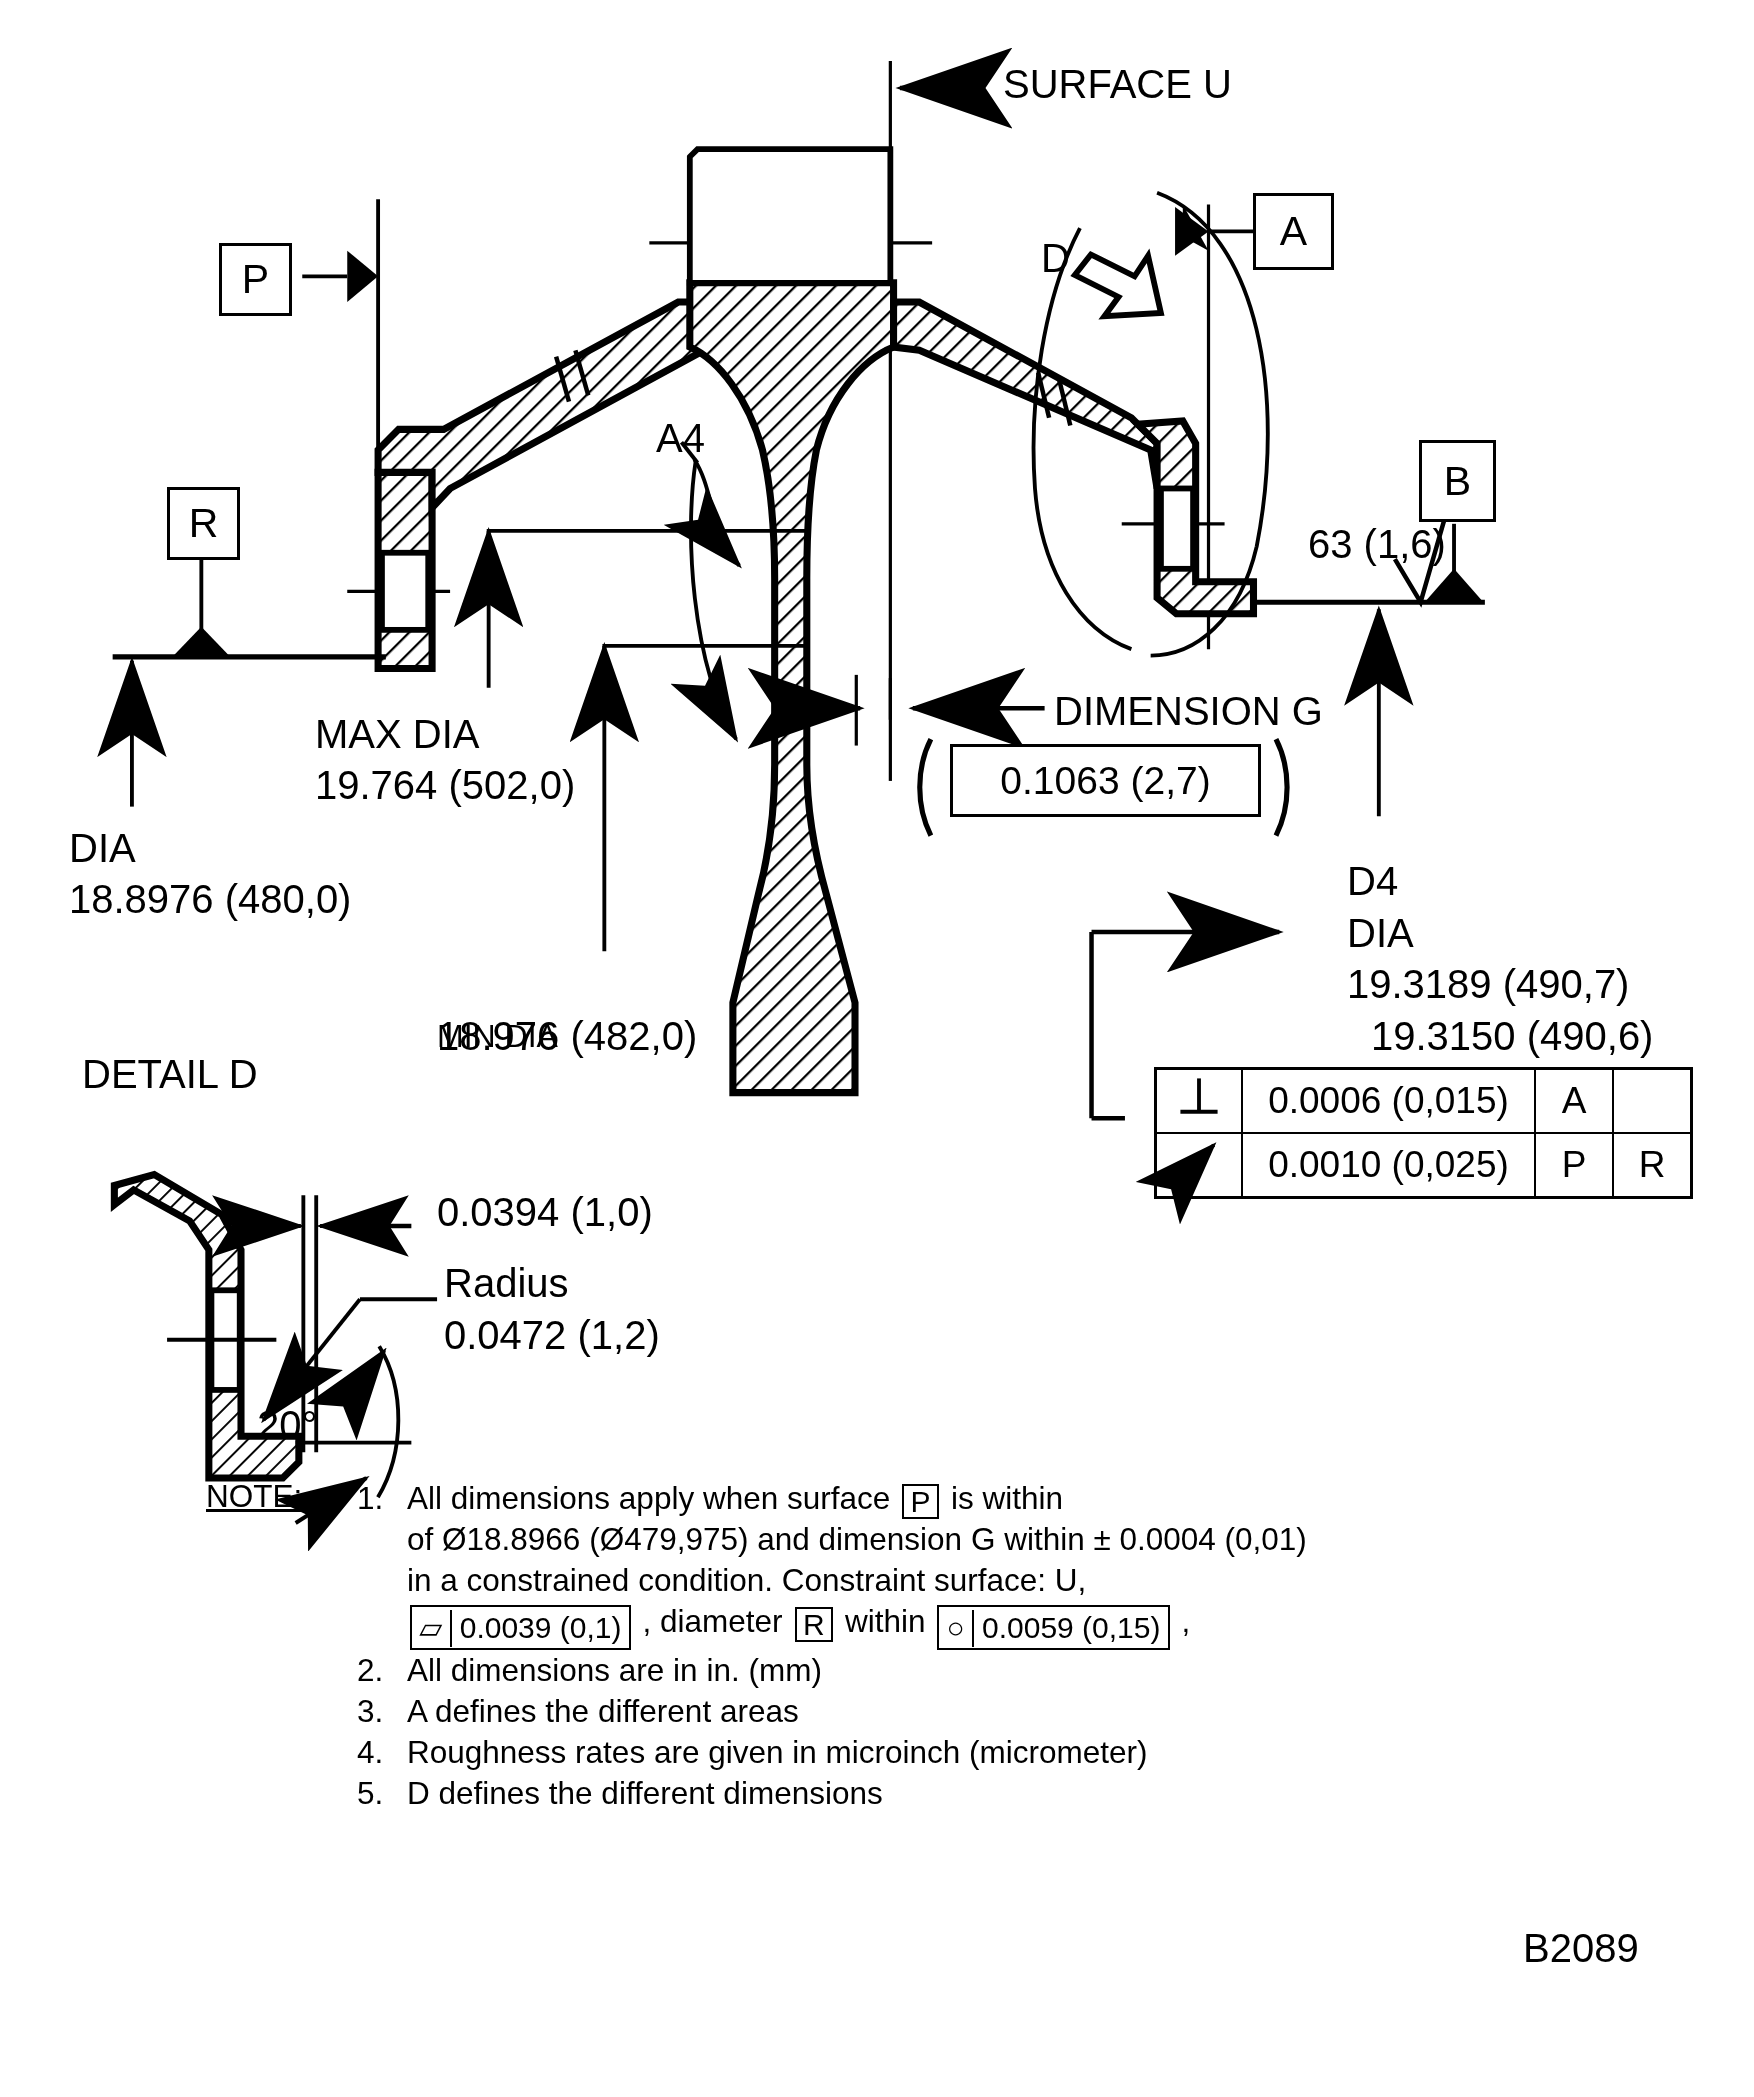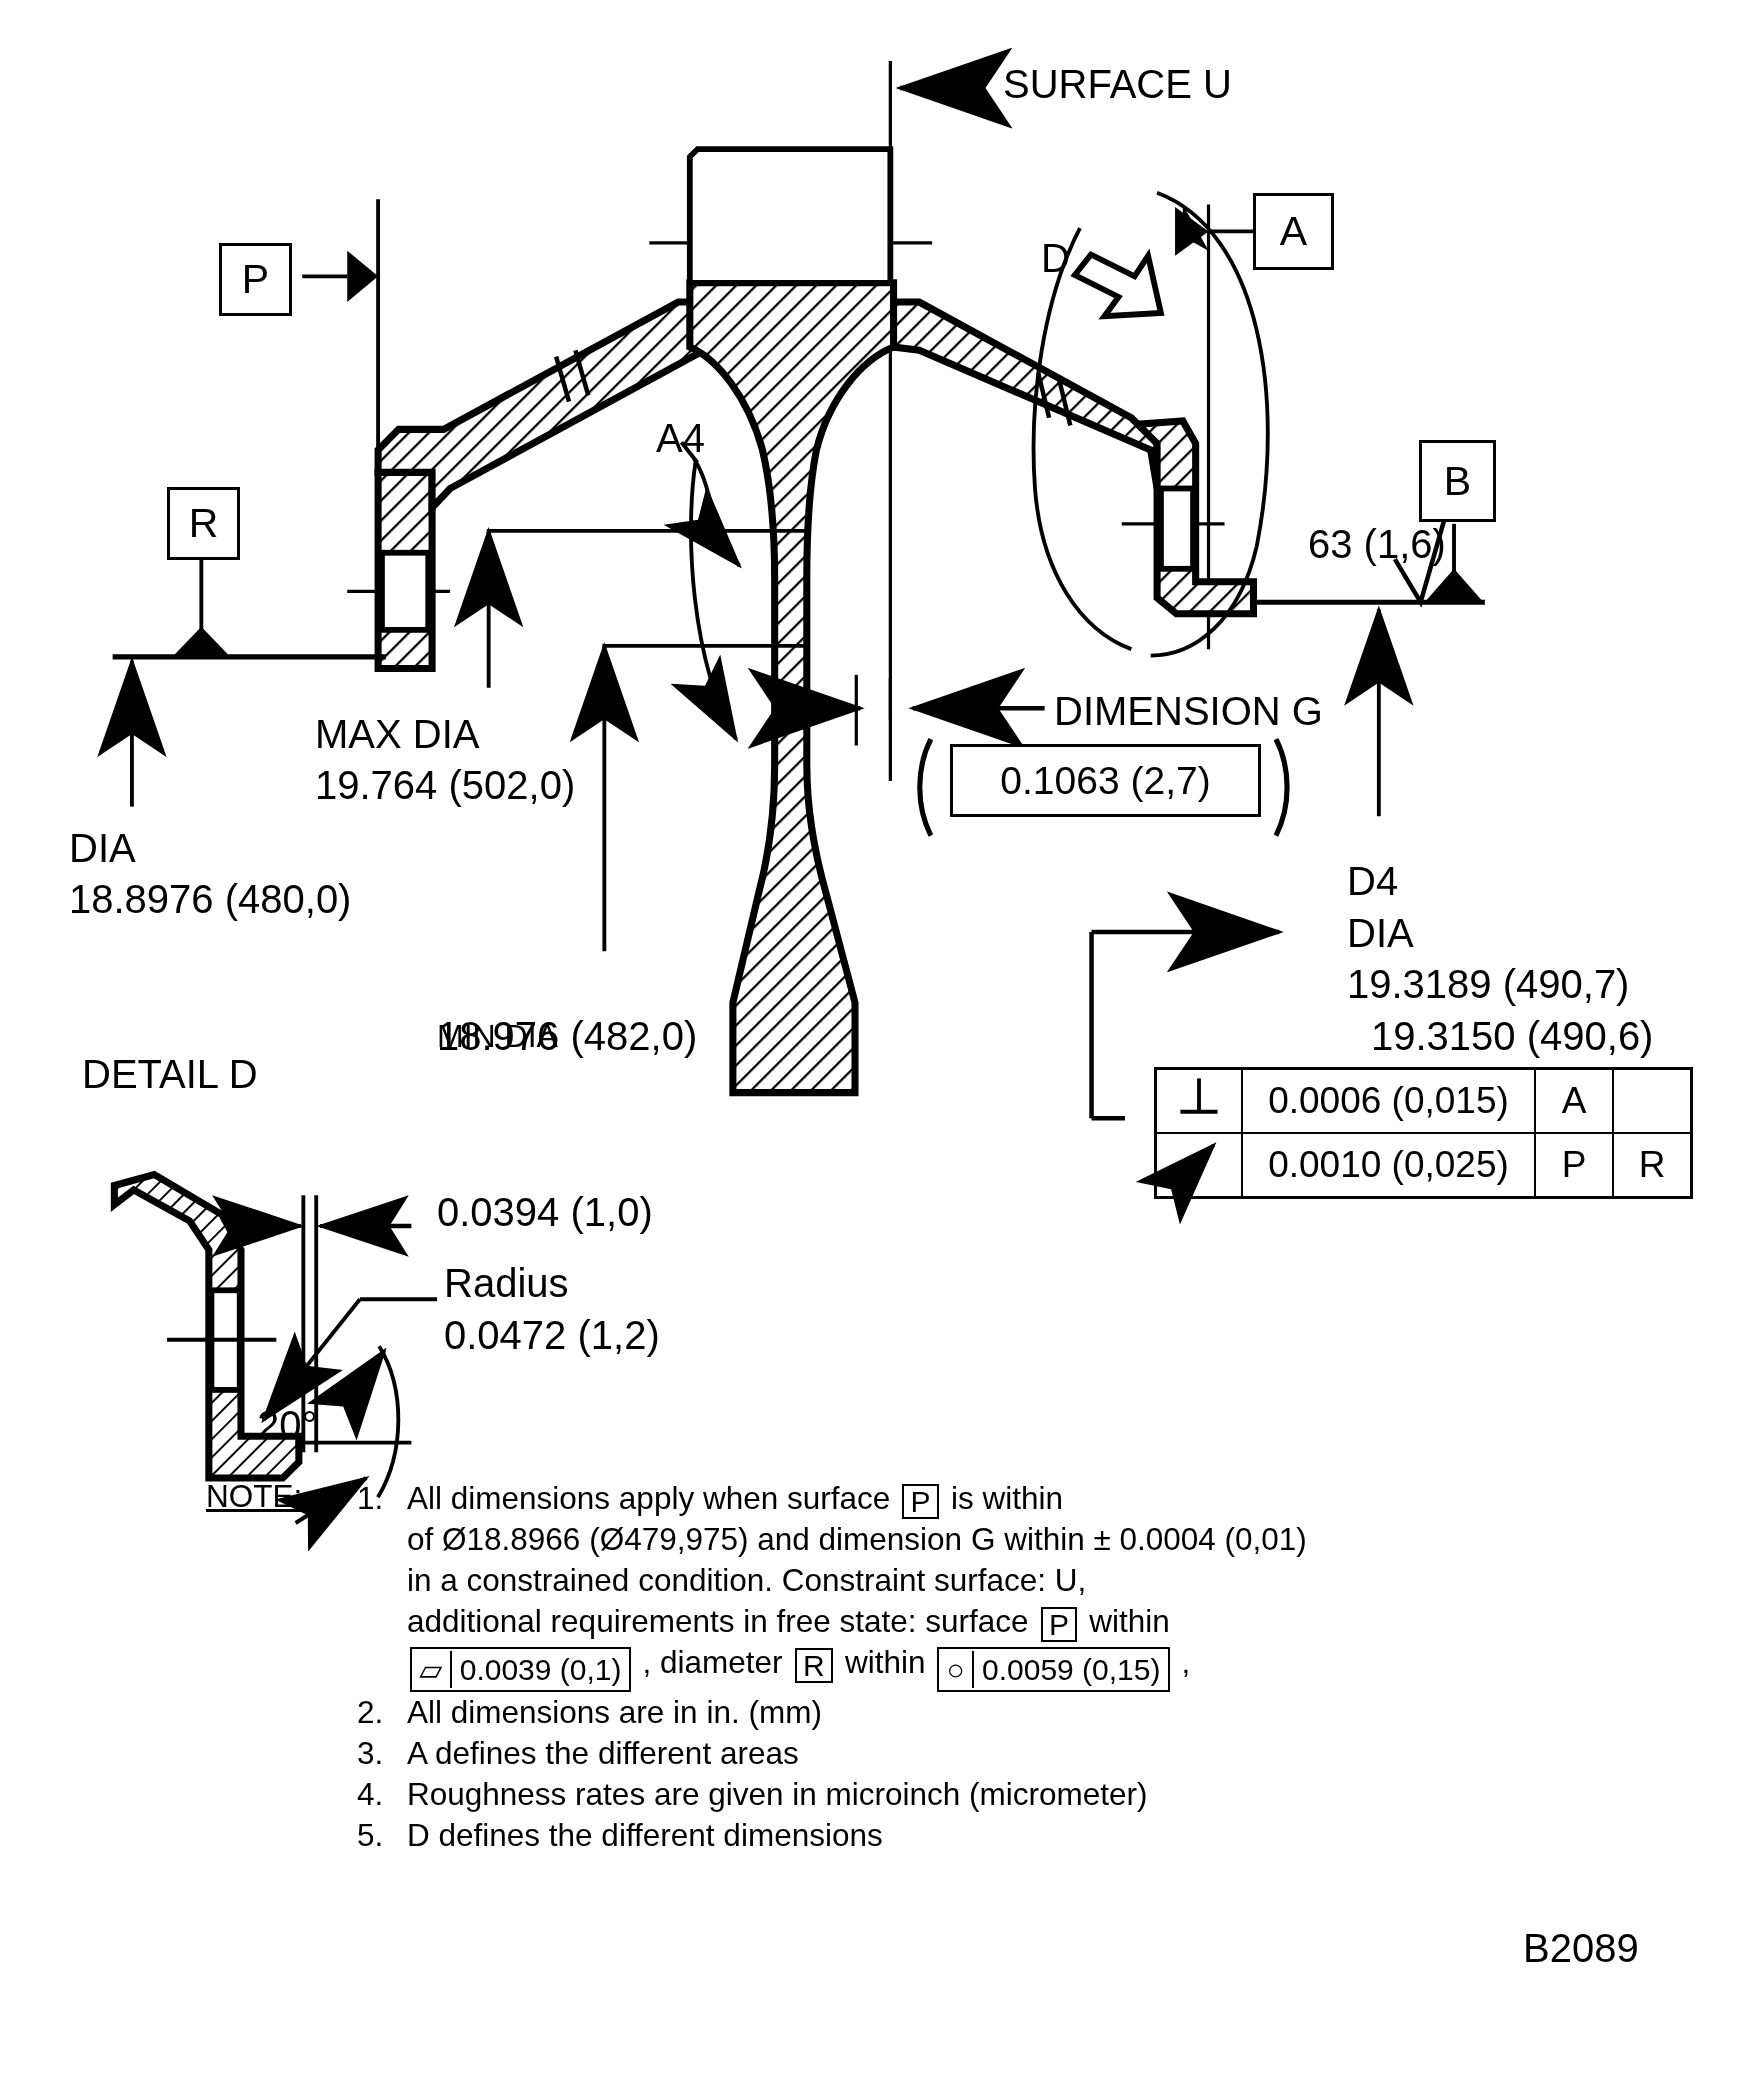--- a/index.html
+++ b/index.html
@@ -314,24 +314,20 @@
       <span>All dimensions apply when surface <span class="boxltr">P</span> is within</span>
     </div>
     <div class="note-line" style="display: flex; align-items: center;">
       <span style="display: inline-block; width: 50px; flex: 0 0 50px;"></span>
       <span>of Ø18.8966 (Ø479,975) and dimension G within ± 0.0004 (0,01)</span>
     </div>
     <div class="note-line" style="display: flex; align-items: center;">
       <span style="display: inline-block; width: 50px; flex: 0 0 50px;"></span>
       <span>in a constrained condition. Constraint surface: U,</span>
     </div>
-    <div class="note-line" style="display: flex; align-items: center;">
-      <span style="display: inline-block; width: 50px; flex: 0 0 50px;"></span>
-      <span>additional requirements in free state: surface <span class="boxltr">P</span> within</span>
-    </div>
     <div class="note-line" style="display: flex; align-items: flex-end;">
       <span style="display: inline-block; width: 50px; flex: 0 0 50px;"></span>
       <span><span class="inline-fcf"><span>▱</span><span>0.0039 (0,1)</span></span> , diameter <span class="boxltr">R</span> within <span class="inline-fcf"><span>○</span><span>0.0059 (0,15)</span></span> ,</span>
     </div>
     <div class="note-line" style="display: flex; align-items: center;">
       <span style="display: inline-block; width: 50px; flex: 0 0 50px;">2.</span>
       <span>All dimensions are in in. (mm)</span>
     </div>
     <div class="note-line" style="display: flex; align-items: center;">
       <span style="display: inline-block; width: 50px; flex: 0 0 50px;">3.</span>

